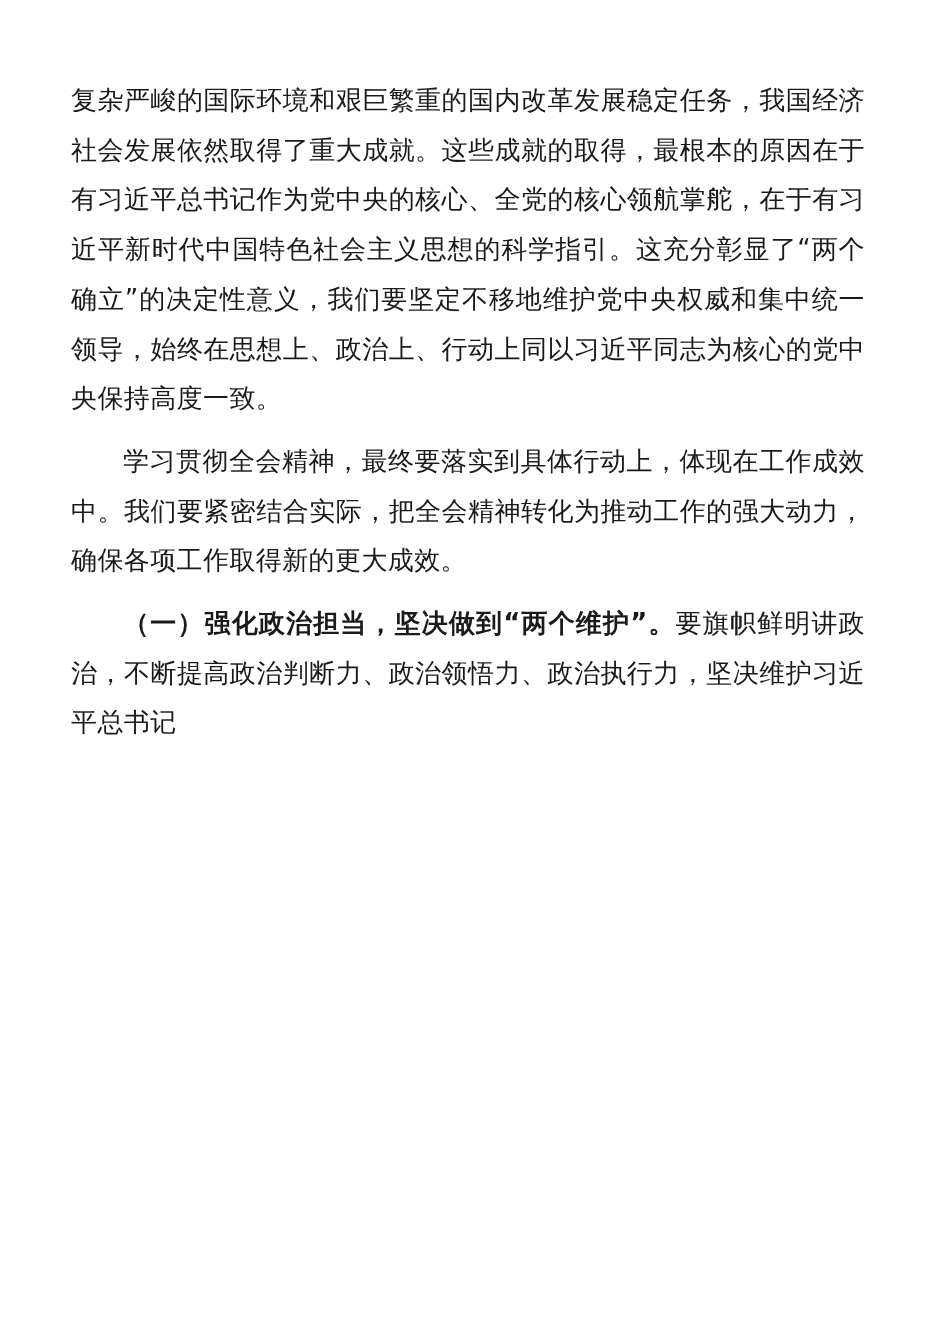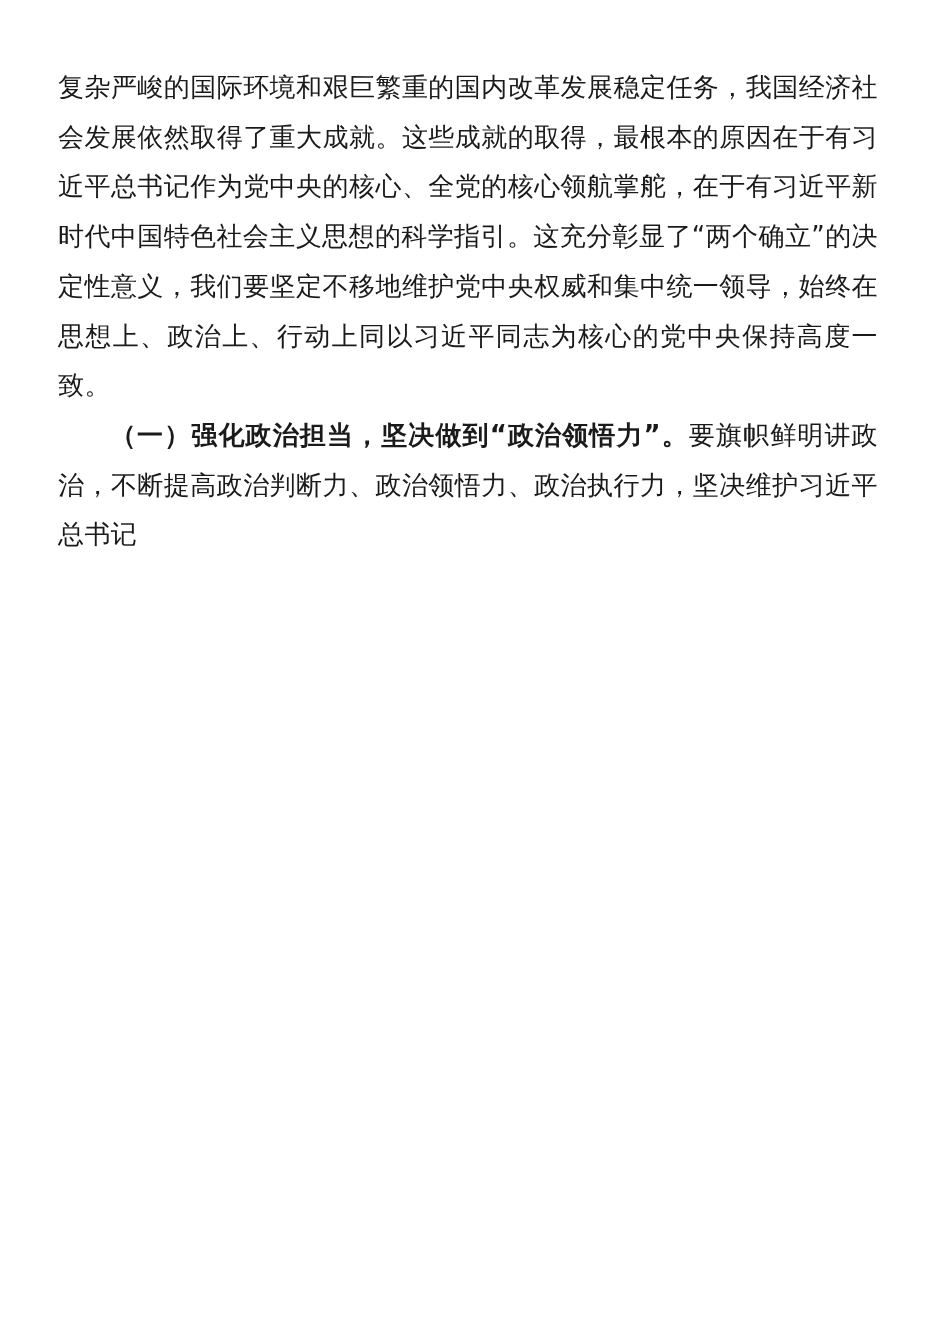--- a/index.html
+++ b/index.html
@@ -9,29 +9,30 @@
     left: 58px;
     top: 63px;
     width: 820px;
     font-family: "DejaVu Sans", "Liberation Sans", sans-serif;
     font-size: 26px;
     line-height: 49.7px;
     color: #1a1a1a;
     text-align: justify;
     letter-spacing: 0.4px;
   }
-  .page p { margin: 0; padding: 0; }
+  .page p { margin: 13px; padding: 0; }
   .indent { text-indent: 52px; }
   .indent-heading { text-indent: 52px; }
   .bold { font-weight: bold; }
 </style>
 </head>
 <body>
 
 <div class="page">
   <p>复杂严峻的国际环境和艰巨繁重的国内改革发展稳定任务，我国经济社会发展依然取得了重大成就。这些成就的取得，最根本的原因在于有习近平总书记作为党中央的核心、全党的核心领航掌舵，在于有习近平新时代中国特色社会主义思想的科学指引。这充分彰显了“两个确立”的决定性意义，我们要坚定不移地维护党中央权威和集中统一领导，始终在思想上、政治上、行动上同以习近平同志为核心的党中央保持高度一致。</p>
 
 
 
 
+  <p class="indent">学习贯彻全会精神，最终要落实到具体行动上，体现在工作成效中。我们要紧密结合实际，把全会精神转化为推动工作的强大动力，确保各项工作取得新的更大成效。</p>
 
-  <p class="indent"><span class="bold">（一）强化政治担当，坚决做到“政治领悟力”。</span><span>要旗帜鲜明讲政治，不断提高政治判断力、政治领悟力、政治执行力，坚决维护习近平总书记</span></p>
+  <p class="indent"><span class="bold">（一）强化政治担当，坚决做到“两个维护”。</span><span>要旗帜鲜明讲政治，不断提高政治判断力、政治领悟力、政治执行力，坚决维护习近平总书记</span></p>
 </div>
 
 </body></html>

